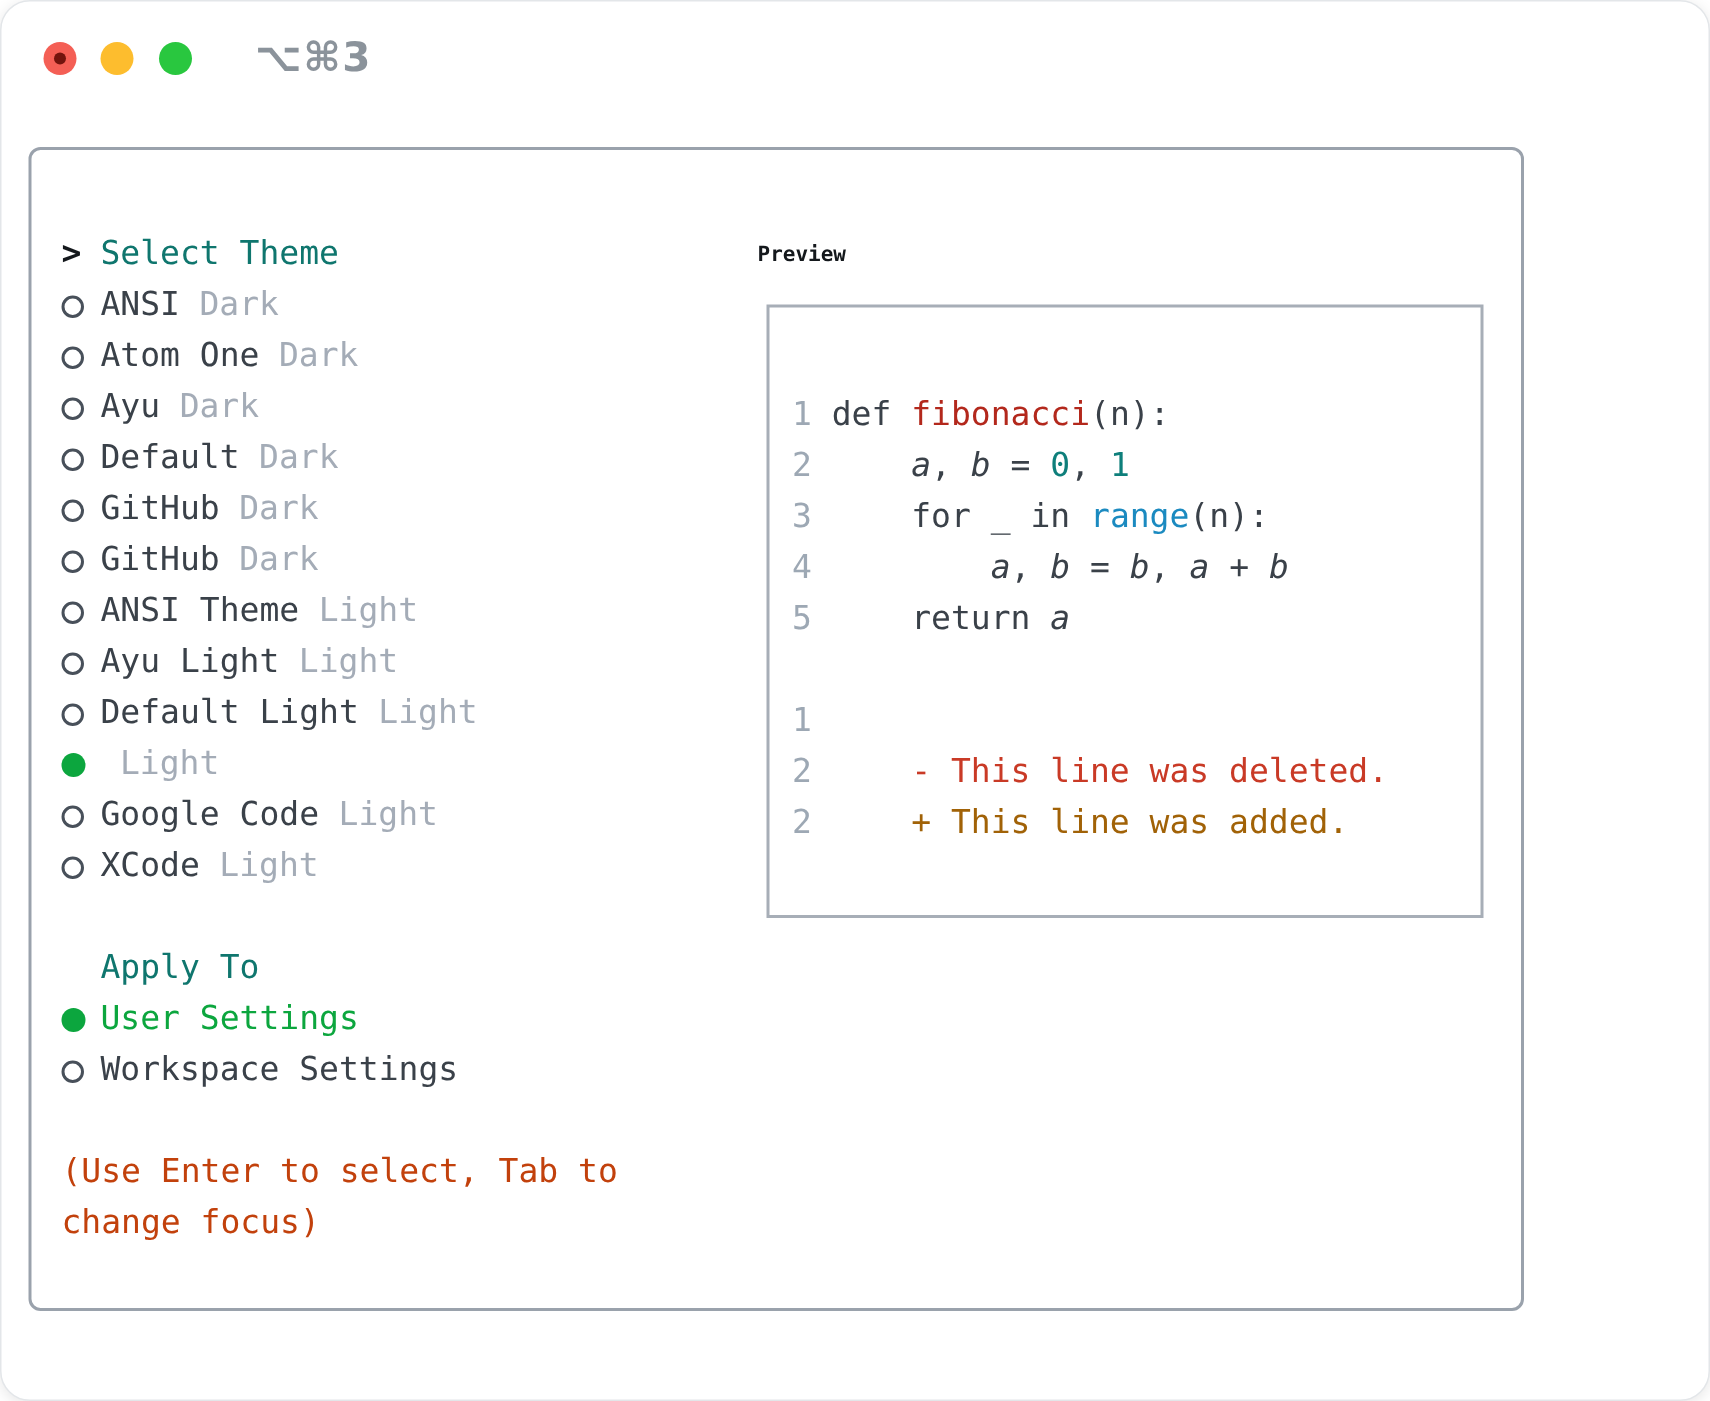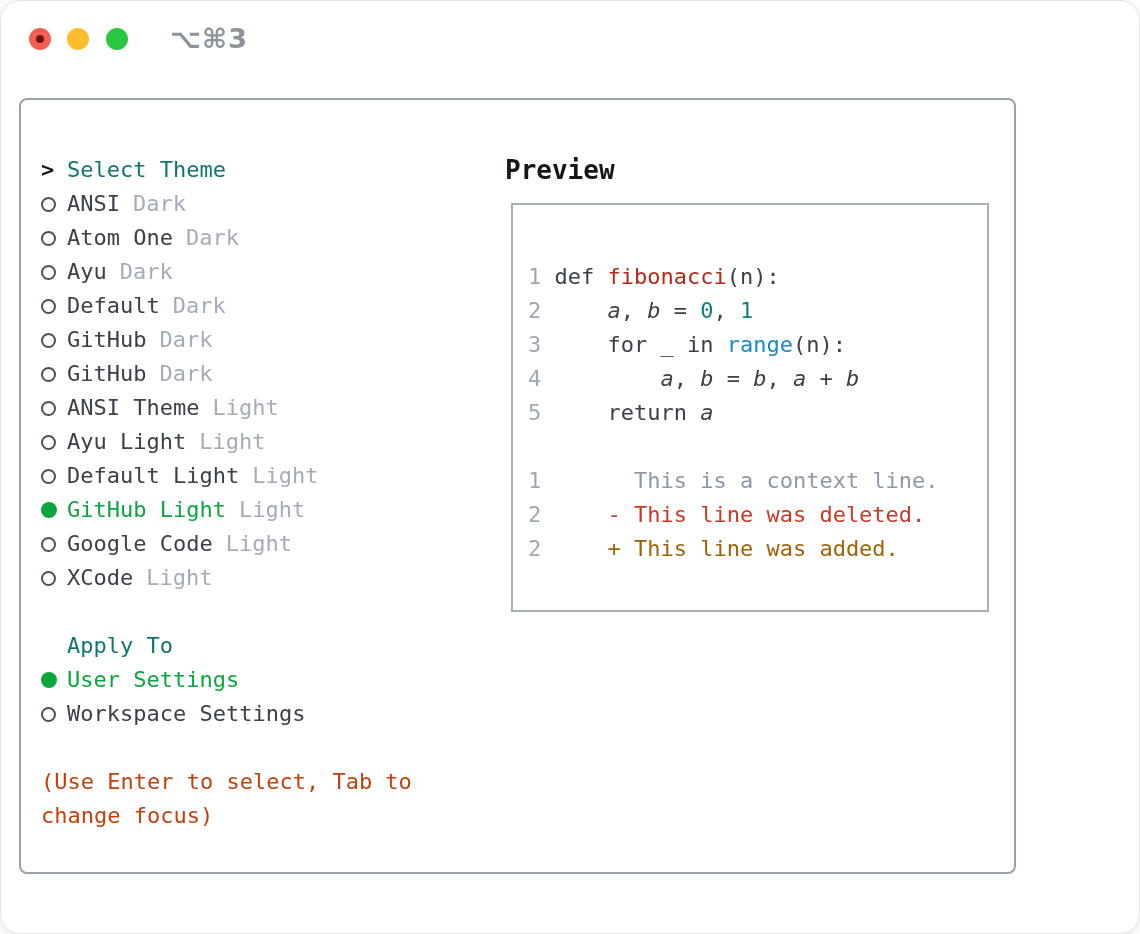--- a/index.html
+++ b/index.html
@@ -29,21 +29,21 @@
   .radio.sel{border:none;background:#0ca63e;width:16px;height:16px;}
   .hdr{color:#0f766e;font-weight:normal;}
   .item-name{color:#3a4149;}
   .item-name.sel{color:#0ca63e;}
   .tag{color:#a4acb7;margin-left:13px;}
   .spacer{height:34px;}
   .hint{color:#c2410c;height:34px;line-height:34px;white-space:pre;}
 
   
   .preview-label{position:absolute;left:484px;top:53px;height:34px;line-height:34px;
-                 font-size:26px;font-weight:bold;color:#14181c;}
+                 font-size:14px;font-weight:bold;color:#14181c;}
   .preview-box{position:absolute;left:490px;top:103px;width:478px;height:409px;box-sizing:border-box;
                border:2px solid #a7aeb7;background:#fff;padding:55px 0 0 15px;overflow:hidden;}
   .code-line{height:34px;line-height:34px;font-size:22px;white-space:pre;display:flex;}
   .gutter{width:2ch;flex:0 0 auto;color:#9da8b4;}
   .s-plain{color:#3a4149;}
   .s-func{color:#b3281c;}
   .s-var{color:#3a4149;font-style:italic;}
   .s-num{color:#0e7f7b;}
   .s-call{color:#1b8ac0;}
   .s-context{color:#8f99a4;}
@@ -121,21 +121,20 @@
   </div>
 
   <div class="row">
     <span class="slot"><span class="radio"></span></span>
     <span class="item-name">Default Light</span>
     <span class="tag">Light</span>
   </div>
 
   <div class="row">
     <span class="slot"><span class="radio sel"></span></span>
-    <span class="item-name sel">GitHub Light</span>
     <span class="tag">Light</span>
   </div>
 
   <div class="row">
     <span class="slot"><span class="radio"></span></span>
     <span class="item-name">Google Code</span>
     <span class="tag">Light</span>
   </div>
 
   <div class="row">
@@ -187,21 +186,21 @@
   <div class="code-line">
     <span class="gutter">5</span>
   <span class="s-plain">    return </span><span class="s-var">a</span></div>
 
   <div class="code-line">
     <span class="gutter"></span>
   </div>
 
   <div class="code-line">
     <span class="gutter">1</span>
-  <span class="s-context">      This is a context line.</span></div>
+  </div>
 
   <div class="code-line">
     <span class="gutter">2</span>
   <span class="s-deleted">    - This line was deleted.</span></div>
 
   <div class="code-line">
     <span class="gutter">2</span>
   <span class="s-added">    + This line was added.</span></div>
 </div>
     </div>

